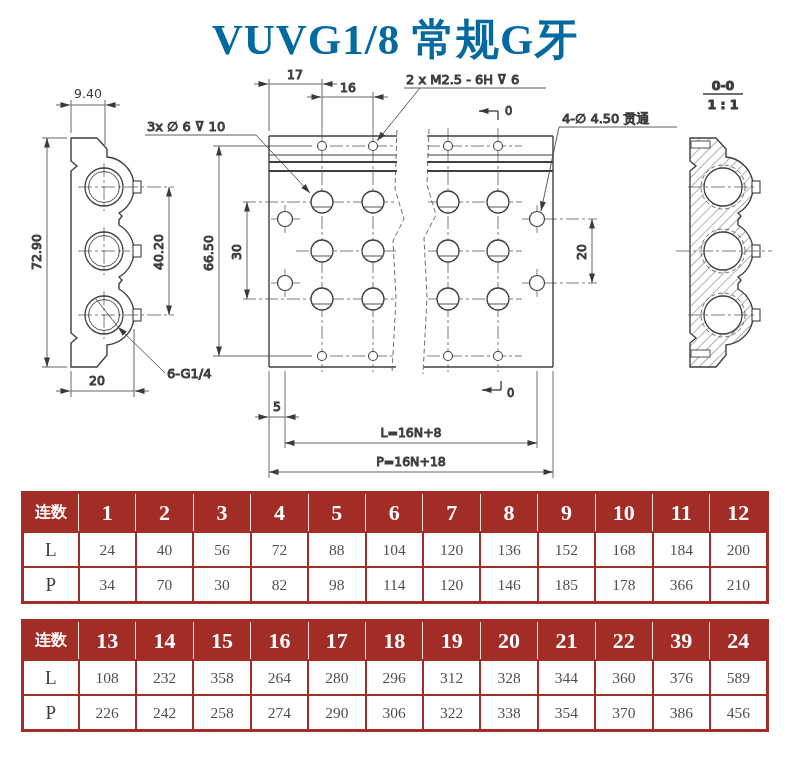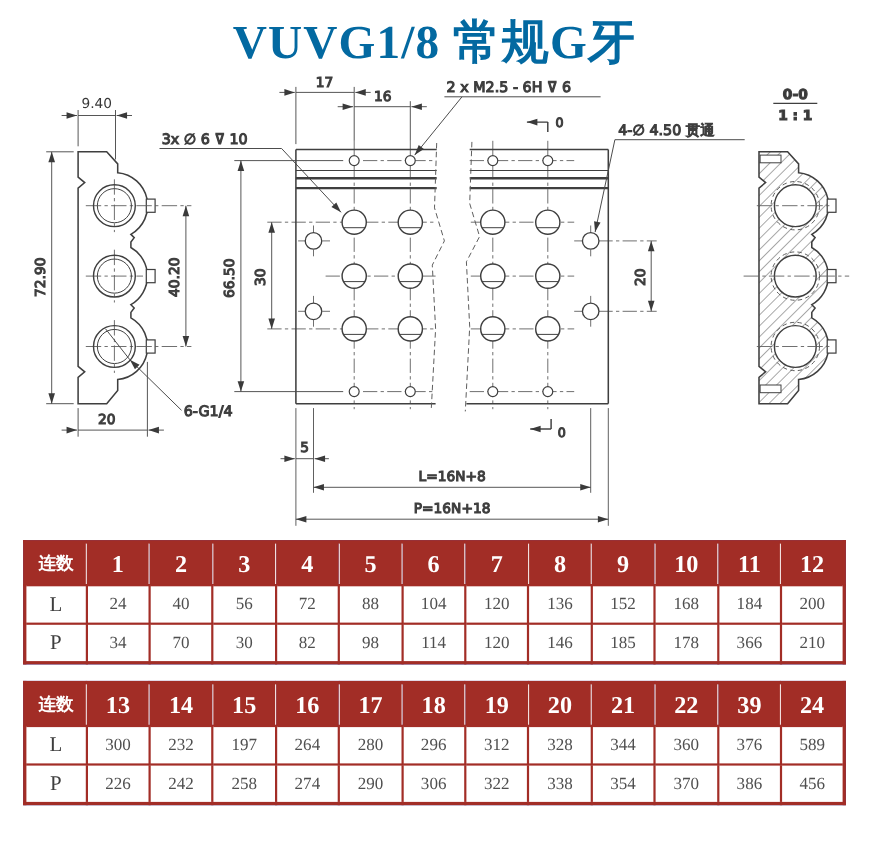--- a/index.html
+++ b/index.html
@@ -425,23 +425,23 @@
           <th>20</th>
           <th>21</th>
           <th>22</th>
           <th>39</th>
           <th>24</th>
         </tr>
       </thead>
       <tbody>
         <tr>
           <td class="rowlabel">L</td>
-          <td>300</td>
+          <td>108</td>
           <td>232</td>
-          <td>197</td>
+          <td>358</td>
           <td>264</td>
           <td>280</td>
           <td>296</td>
           <td>312</td>
           <td>328</td>
           <td>344</td>
           <td>360</td>
           <td>376</td>
           <td>589</td>
         </tr>

